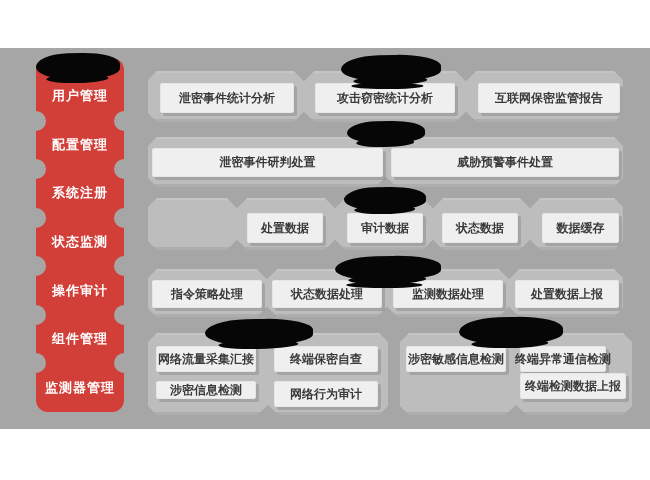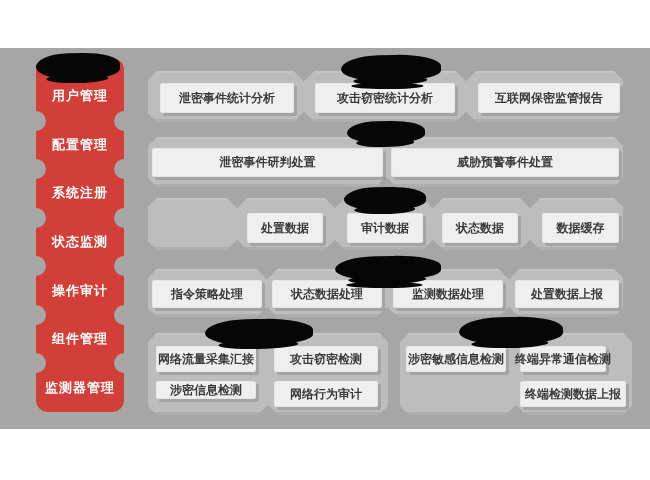--- a/index.html
+++ b/index.html
@@ -194,38 +194,38 @@
       </div>
   </section>
   <div class="blob tail bl-g4" style="left:335px;top:208px"></div>
 
   <section class="grp g5">
     <div class="vnotch b" style="left:112px"></div>
     <div class="bx" style="left:8px;top:13px;width:100px;height:26px">
         <span>网络流量采集汇接</span>
       </div>
     <div class="bx" style="left:126px;top:13px;width:104px;height:26px">
-        <span>攻击窃密检测</span>
+        <span>终端保密自查</span>
       </div>
     <div class="bx" style="left:8px;top:48px;width:100px;height:18px">
         <span>涉密信息检测</span>
       </div>
     <div class="bx" style="left:126px;top:48px;width:104px;height:26px">
         <span>网络行为审计</span>
       </div>
   </section>
   <div class="blob bl-g5" style="left:205px;top:271px"></div>
 
   <section class="grp g6">
     <div class="vnotch b" style="left:108px"></div>
     <div class="bx" style="left:6px;top:13px;width:100px;height:26px">
         <span>涉密敏感信息检测</span>
       </div>
     <div class="bx" style="left:120px;top:13px;width:86px;height:26px">
         <span>终端异常通信检测</span>
       </div>
-    <div class="bx" style="left:120px;top:48px;width:106px;height:26px">
+    <div class="bx" style="left:120px;top:40px;width:106px;height:26px">
         <span>终端检测数据上报</span>
       </div>
   </section>
   <div class="blob bl-g6" style="left:459px;top:269px"></div>
 
 </div>
 
 </body></html>

